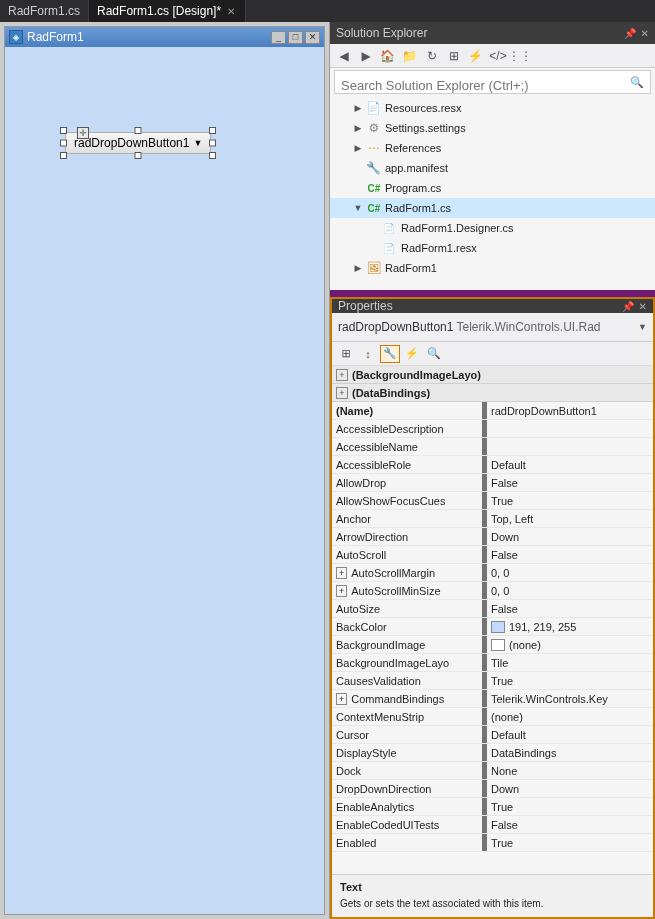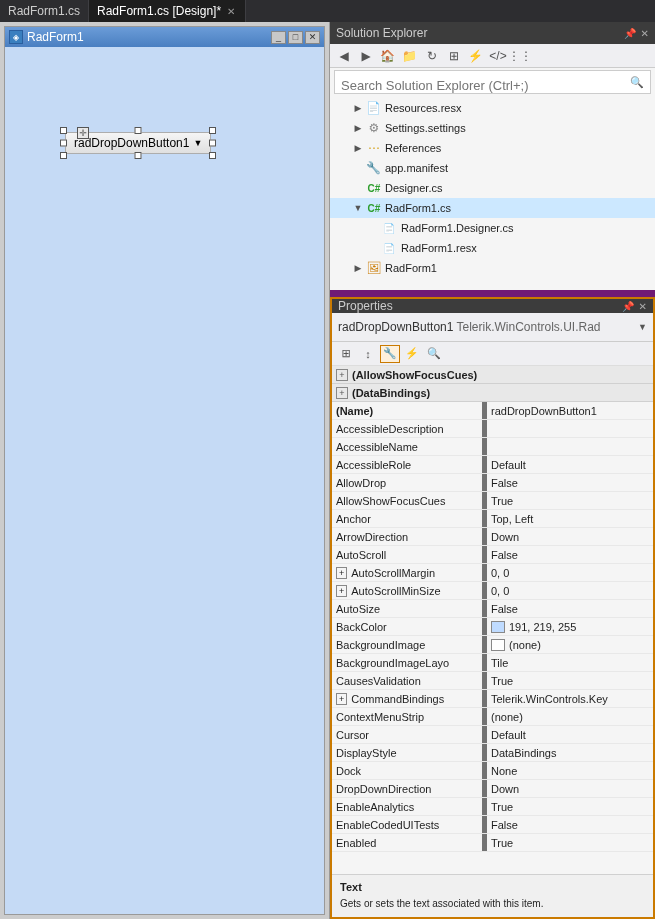--- a/index.html
+++ b/index.html
@@ -177,21 +177,21 @@
           <span class="tree-label">References</span>
         </div>
         <div class="tree-item indent1">
           <div class="tree-expand" style="visibility:hidden;">▶</div>
           <div class="tree-icon" style="color:#2d9e2d;">🔧</div>
           <span class="tree-label">app.manifest</span>
         </div>
         <div class="tree-item indent1">
           <div class="tree-expand" style="visibility:hidden;">▶</div>
           <div class="tree-icon" style="color:#2d9e2d; font-size:10px; font-weight:bold;">C#</div>
-          <span class="tree-label">Designer.cs</span>
+          <span class="tree-label">Program.cs</span>
         </div>
         <div class="tree-item indent1" style="background:#cce8ff;">
           <div class="tree-expand">▼</div>
           <div class="tree-icon" style="color:#2d9e2d; font-size:10px; font-weight:bold;">C#</div>
           <span class="tree-label">RadForm1.cs</span>
         </div>
         <div class="tree-item indent2">
           <div class="tree-expand" style="visibility:hidden;">▶</div>
           <div class="tree-icon" style="color:#555; font-size:10px;">📄</div>
           <span class="tree-label">RadForm1.Designer.cs</span>
@@ -227,21 +227,21 @@
         <button class="prop-tool-btn" title="Categorized">⊞</button>
         <button class="prop-tool-btn" title="Alphabetical">↕</button>
         <button class="prop-tool-btn active" title="Properties">🔧</button>
         <button class="prop-tool-btn" title="Events">⚡</button>
         <button class="prop-tool-btn" title="Search">🔍</button>
       </div>
       <div class="prop-grid">
 
         <div class="prop-category">
           <div class="prop-category-expand">+</div>
-          <span class="prop-category-label">(AllowShowFocusCues)</span>
+          <span class="prop-category-label">(BackgroundImageLayo)</span>
         </div>
 
         <div class="prop-category">
           <div class="prop-category-expand">+</div>
           <span class="prop-category-label">(DataBindings)</span>
         </div>
 
         <div class="prop-row">
           <div class="prop-name bold">(Name)</div>
           <div class="prop-value">radDropDownButton1</div>

